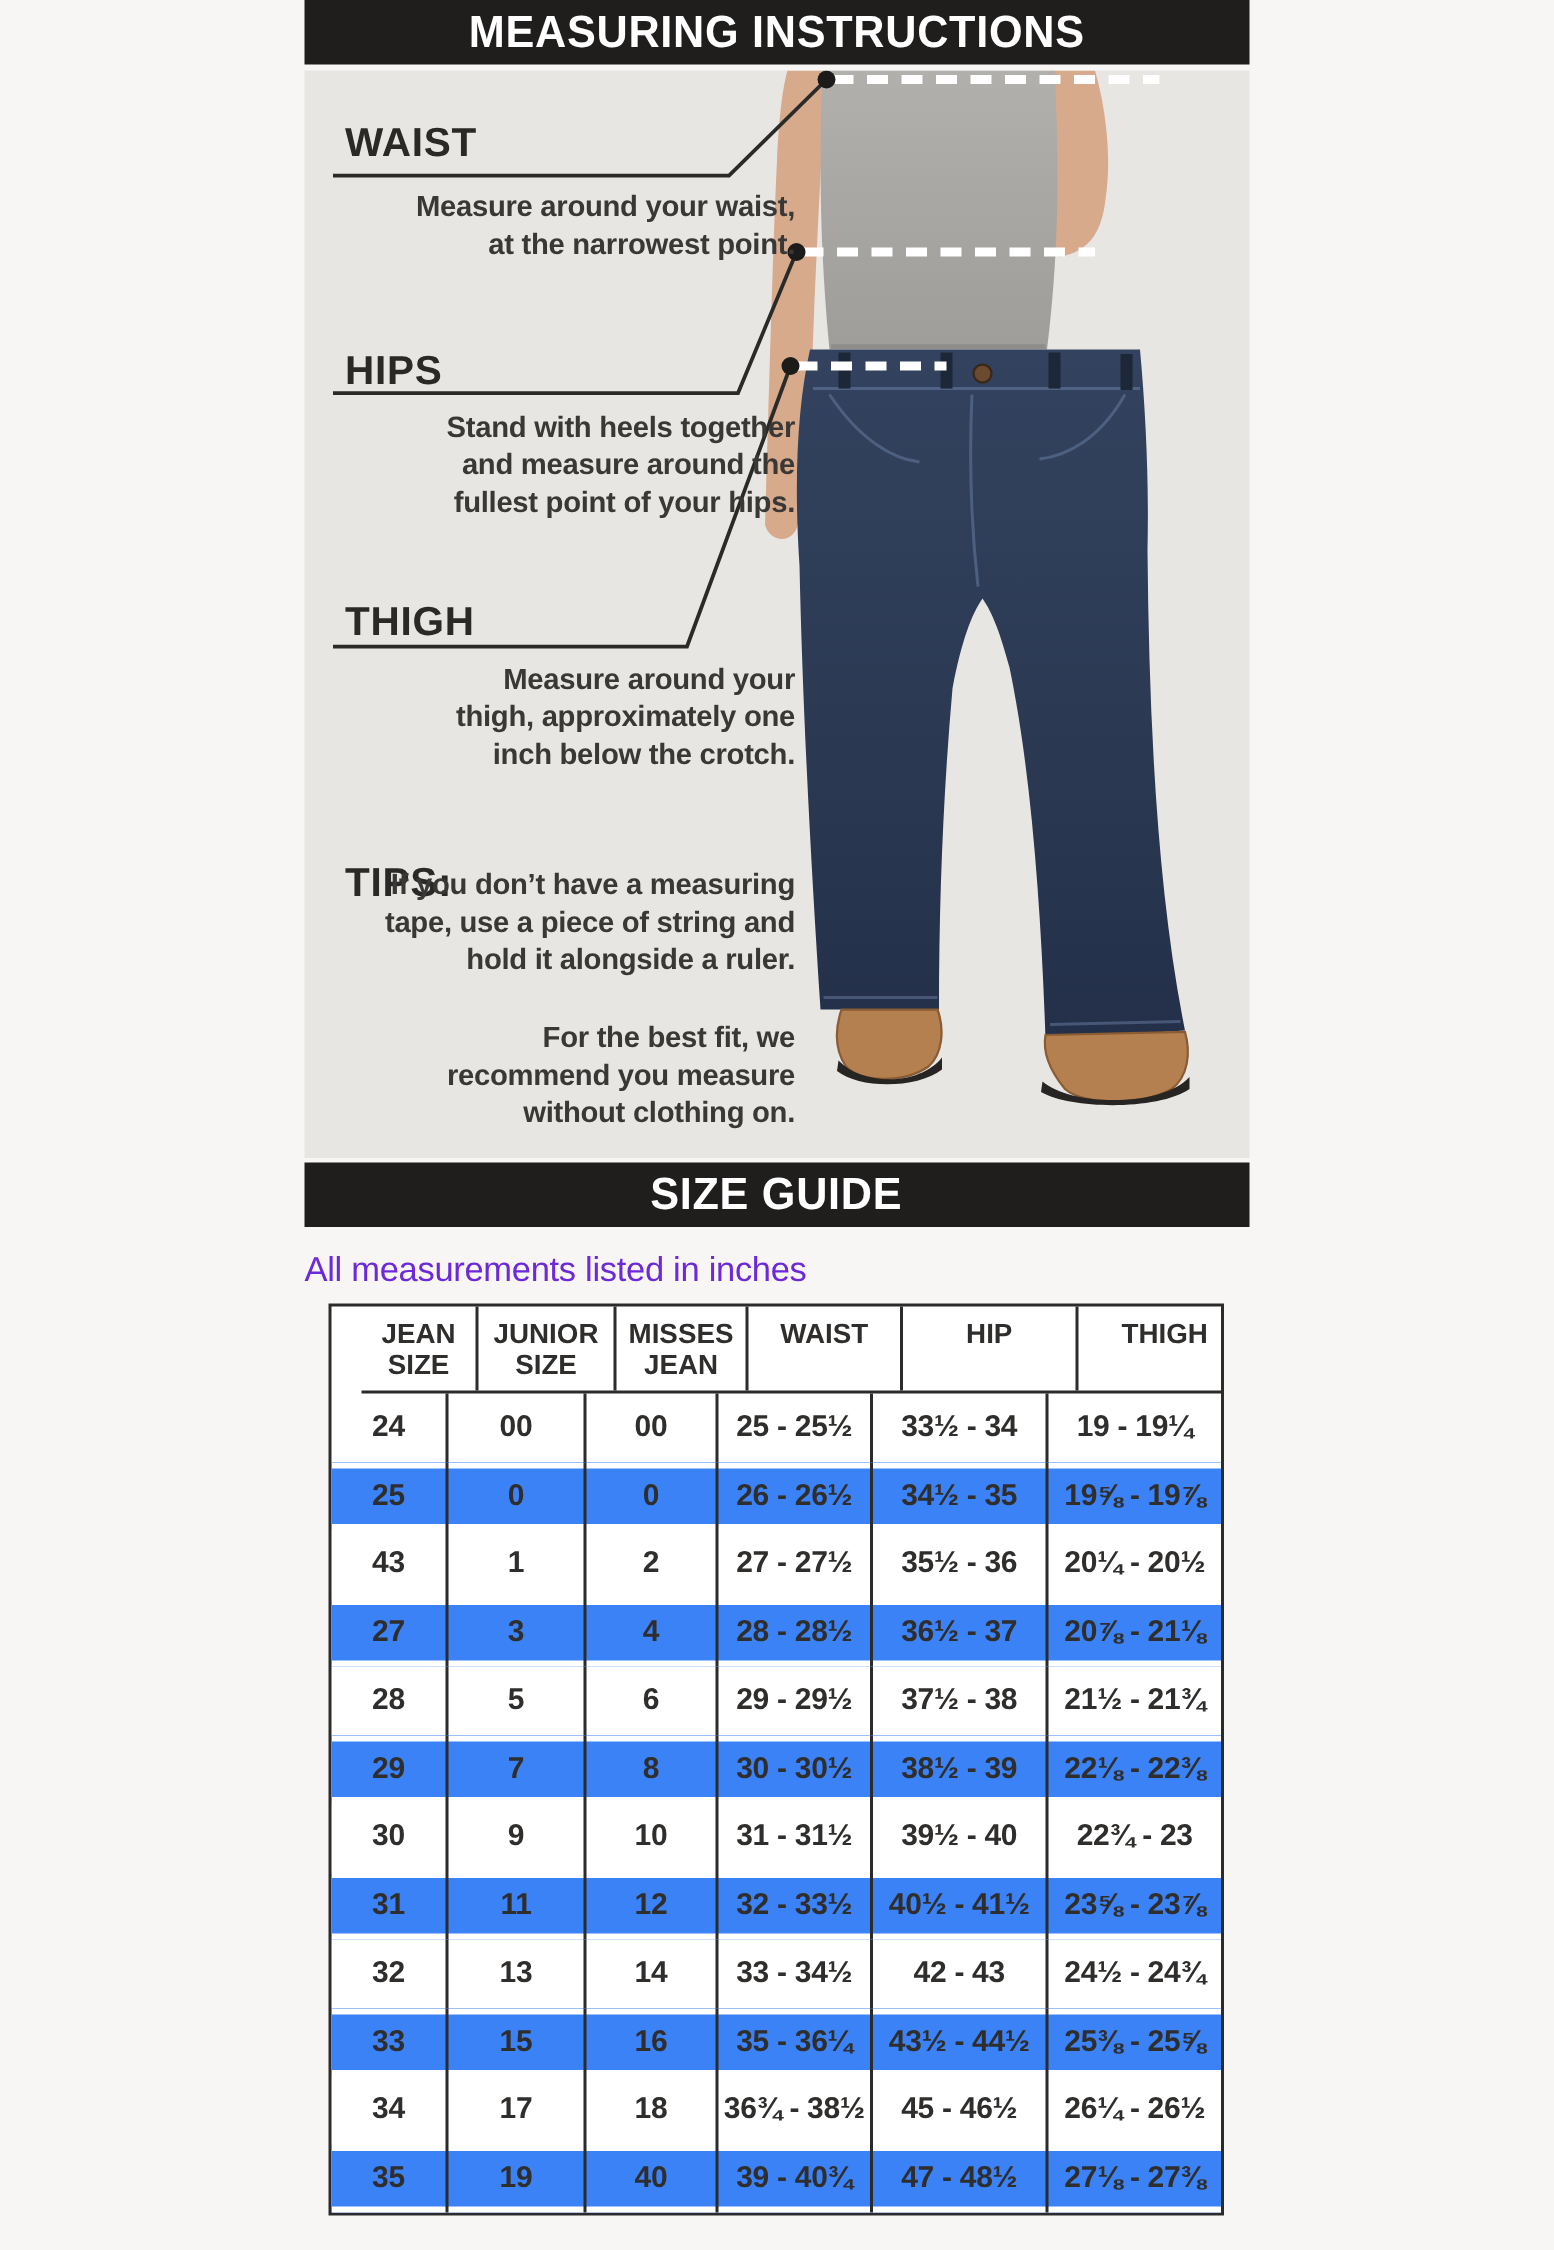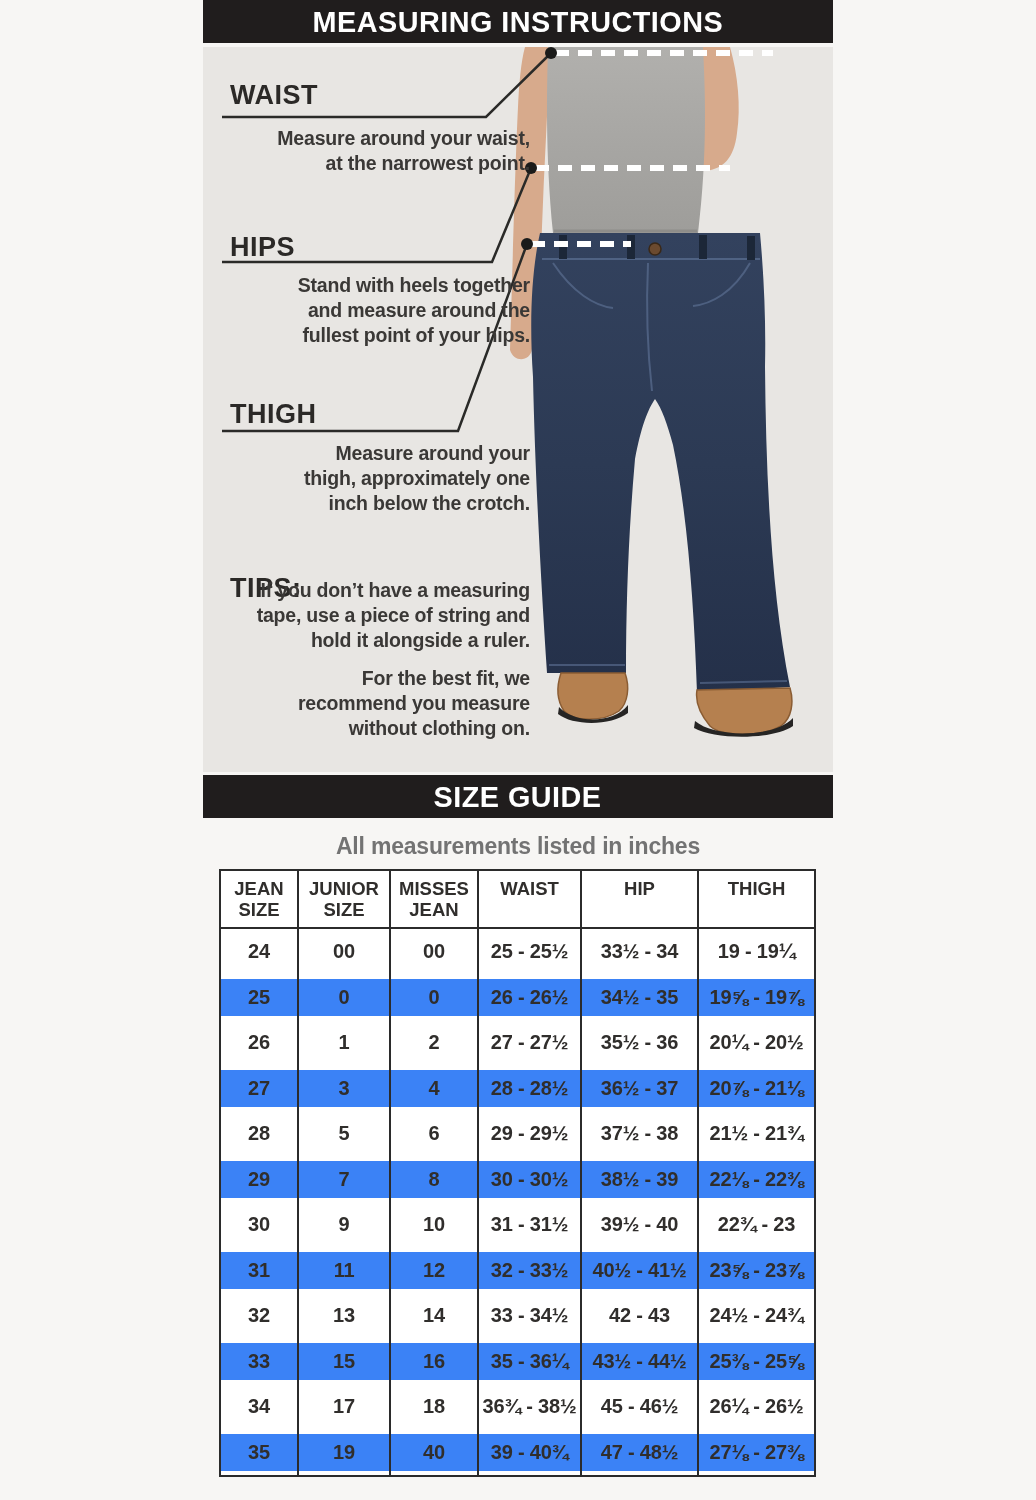--- a/index.html
+++ b/index.html
@@ -20,38 +20,38 @@
     position:absolute;left:203px;top:47px;width:630px;height:725px;
     background:#e8e6e3;
   }
   .fig-svg{position:absolute;left:0;top:0;width:630px;height:725px;}
   .sec{position:absolute;left:27px;width:300px;}
   .sec-heading{font-size:27px;font-weight:bold;letter-spacing:.5px;color:#2b2927;}
   .sec-body{
     font-size:19.5px;line-height:25px;font-weight:bold;color:#3a3836;
     white-space:pre-line;letter-spacing:-0.2px;text-align:right;
   }
-  .sec-body + .sec-body{margin-top:13px;}
+  .sec-body + .sec-body{margin-top:27px;}
   .pos-waist-h{top:33px;} .pos-waist-b{top:79px;}
   .pos-hips-h{top:185px;} .pos-hips-b{top:226px;}
   .pos-thigh-h{top:352px;} .pos-thigh-b{top:394px;}
   .pos-tips-h{top:526px;} .pos-tips-b{top:531px;}
   .subtitle{
-    position:absolute;left:203px;top:833px;width:630px;text-align:center;
-    font-size:23px;font-weight:bold;color:#737373;letter-spacing:-0.2px;
+    position:absolute;left:203px;top:833px;width:630px;
+    font-size:23px;font-weight:normal;color:#6d28d9;letter-spacing:-0.2px;
   }
   .size-table{
     position:absolute;left:219px;top:869px;width:593px;
     border:2.5px solid #2b2b2b;background:#ffffff;
   }
   .trow{
     display:grid;grid-template-columns:78px 92px 88px 103px 117px 115px;
     height:45.5px;
   }
-  .trow.thead{height:56px;border-bottom:2.5px solid #2b2b2b;}
+  .trow.thead{height:56px;border-bottom:2.5px solid #2b2b2b;margin-left:20px;}
   .trow.alt{
     background:#3b82f6;
     box-shadow:inset 0 4px 0 0 #ffffff, inset 0 -4px 0 0 #ffffff;
   }
   .tcell{
     display:flex;align-items:center;justify-content:center;text-align:center;
     font-size:20px;font-weight:bold;color:#302e2c;letter-spacing:-0.2px;
     border-right:2px solid #2b2b2b;
   }
   .tcell:last-child{border-right:none;}
@@ -183,21 +183,21 @@
         </div>
         <div class="trow alt">
           <div class="tcell">25</div>
           <div class="tcell">0</div>
           <div class="tcell">0</div>
           <div class="tcell">26 - 26½</div>
           <div class="tcell">34½ - 35</div>
           <div class="tcell">19⅝ - 19⅞</div>
         </div>
         <div class="trow">
-          <div class="tcell">26</div>
+          <div class="tcell">43</div>
           <div class="tcell">1</div>
           <div class="tcell">2</div>
           <div class="tcell">27 - 27½</div>
           <div class="tcell">35½ - 36</div>
           <div class="tcell">20¼ - 20½</div>
         </div>
         <div class="trow alt">
           <div class="tcell">27</div>
           <div class="tcell">3</div>
           <div class="tcell">4</div>

